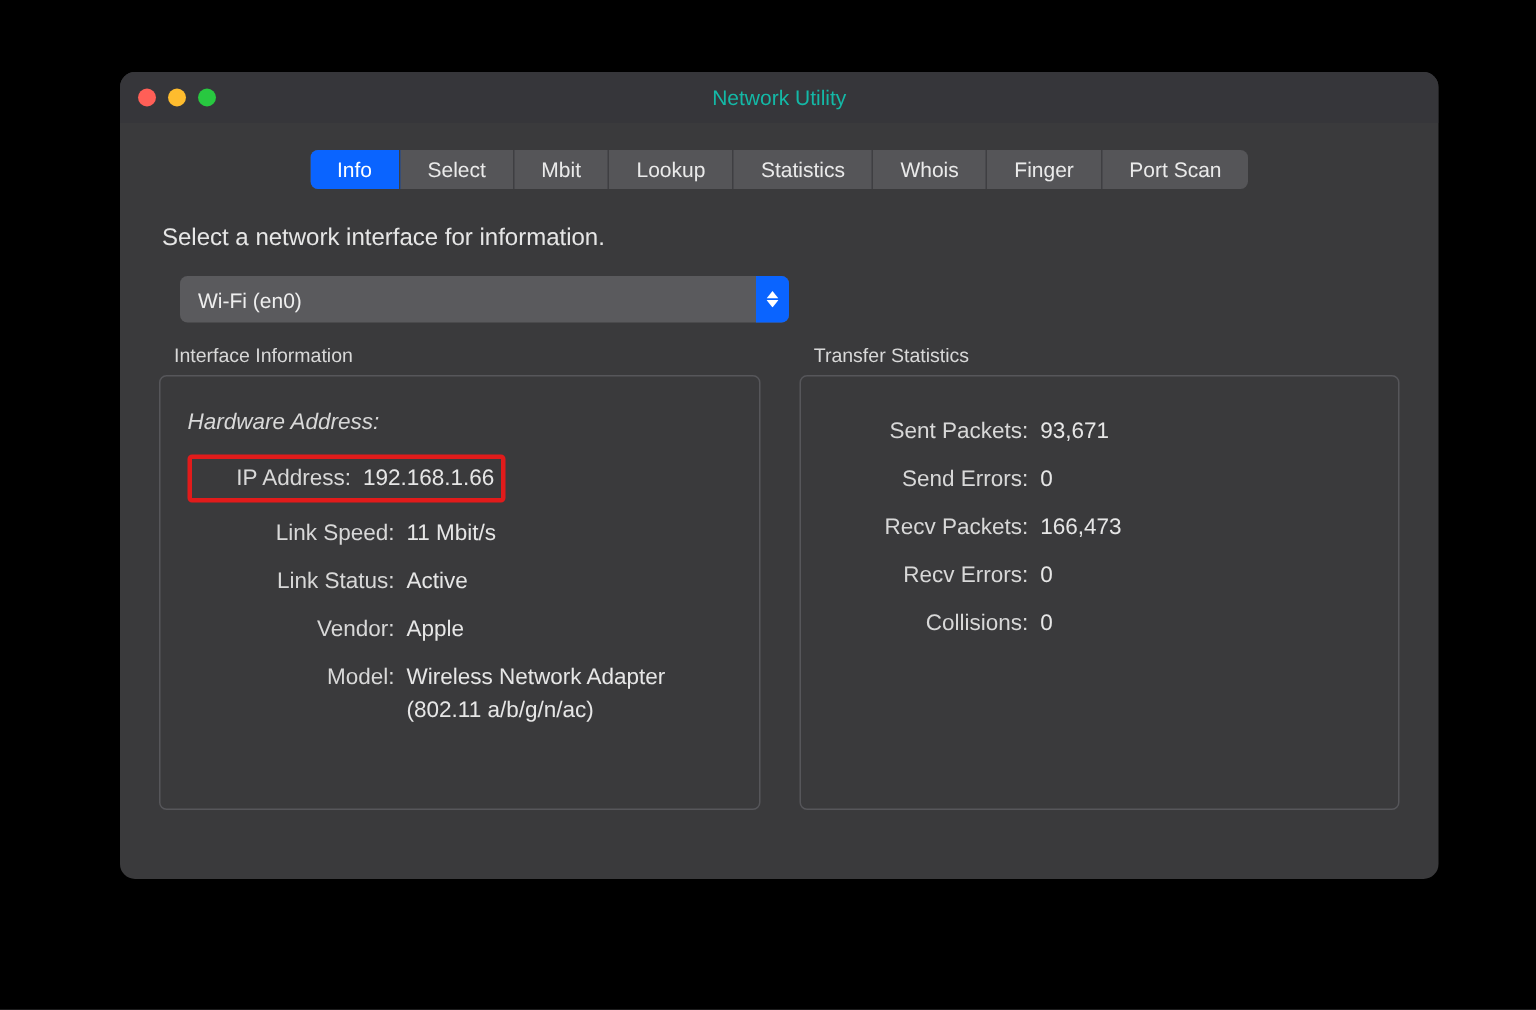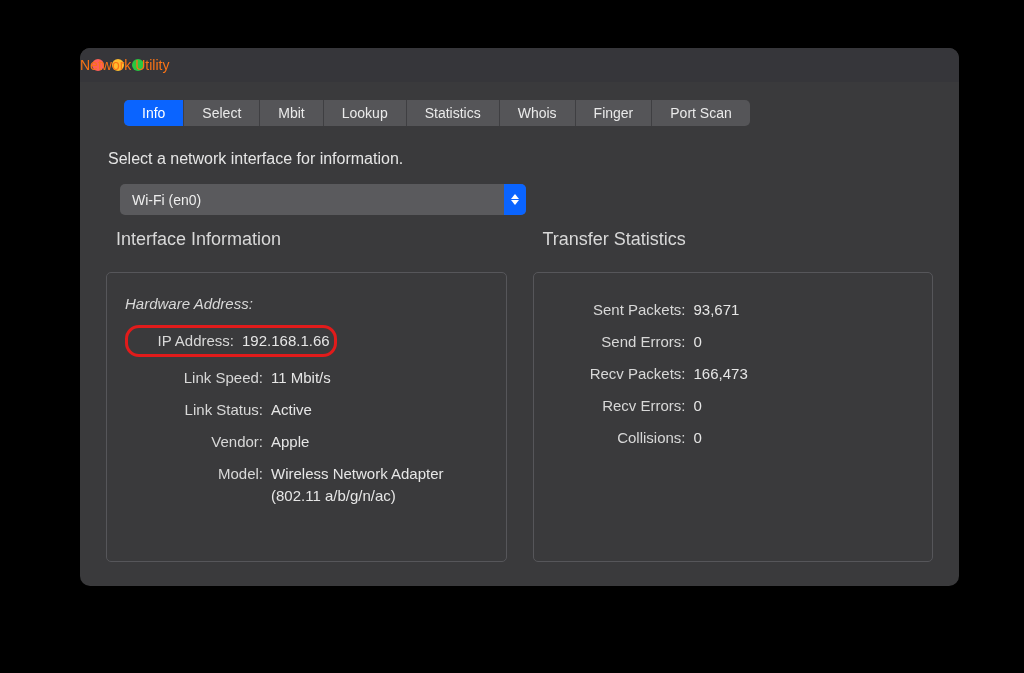--- a/index.html
+++ b/index.html
@@ -38,30 +38,29 @@
   }
   .traffic-light {
     width: 12px; height: 12px; border-radius: 50%;
   }
   .tl-close { background: #ff5f57; }
   .tl-min   { background: #febc2e; }
   .tl-zoom  { background: #28c840; }
   .title {
     position: absolute;
     left: 0; right: 0;
-    text-align: left;
-    color: #f97316;
+    text-align: center;
+    color: #14b8a6;
     font-size: 14px;
     pointer-events: none;
   }
   .tabs-row {
     display: flex;
-    justify-content: flex-start;
+    justify-content: center;
     padding: 18px 0 8px 0;
-    margin-left: 44px;
   }
   .tabs {
     display: flex;
     background: #555558;
     border-radius: 5px;
     overflow: hidden;
     height: 26px;
   }
   .tab {
     padding: 0 18px;
@@ -114,23 +113,23 @@
   .columns {
     display: flex;
     gap: 26px;
     margin-top: 4px;
   }
   .group {
     flex: 1;
     position: relative;
   }
   .group-label {
-    font-size: 18px;
+    font-size: 13px;
     color: #d8d8d8;
-    margin: 0 0 22px 10px;
+    margin: 0 0 6px 10px;
   }
   .group-box {
     border: 1px solid #56565a;
     border-radius: 5px;
     padding: 16px 18px 18px 18px;
     min-height: 290px;
   }
   .kv-row {
     display: flex;
     margin: 10px 0;
@@ -144,21 +143,21 @@
   }
   .kv-value {
     color: #e6e6e6;
   }
   .kv-value.wrap {
     max-width: 210px;
   }
   .stats .kv-label { width: 142px; }
   .highlight-box {
     border: 3px solid #e11b1b;
-    border-radius: 14px;
+    border-radius: 3px;
     padding: 2px 4px 2px 2px;
     display: inline-flex;
   }
   .hw-head {
     margin: 4px 0 6px 0;
     font-style: italic;
   }
 </style>
 </head>
 <body>

